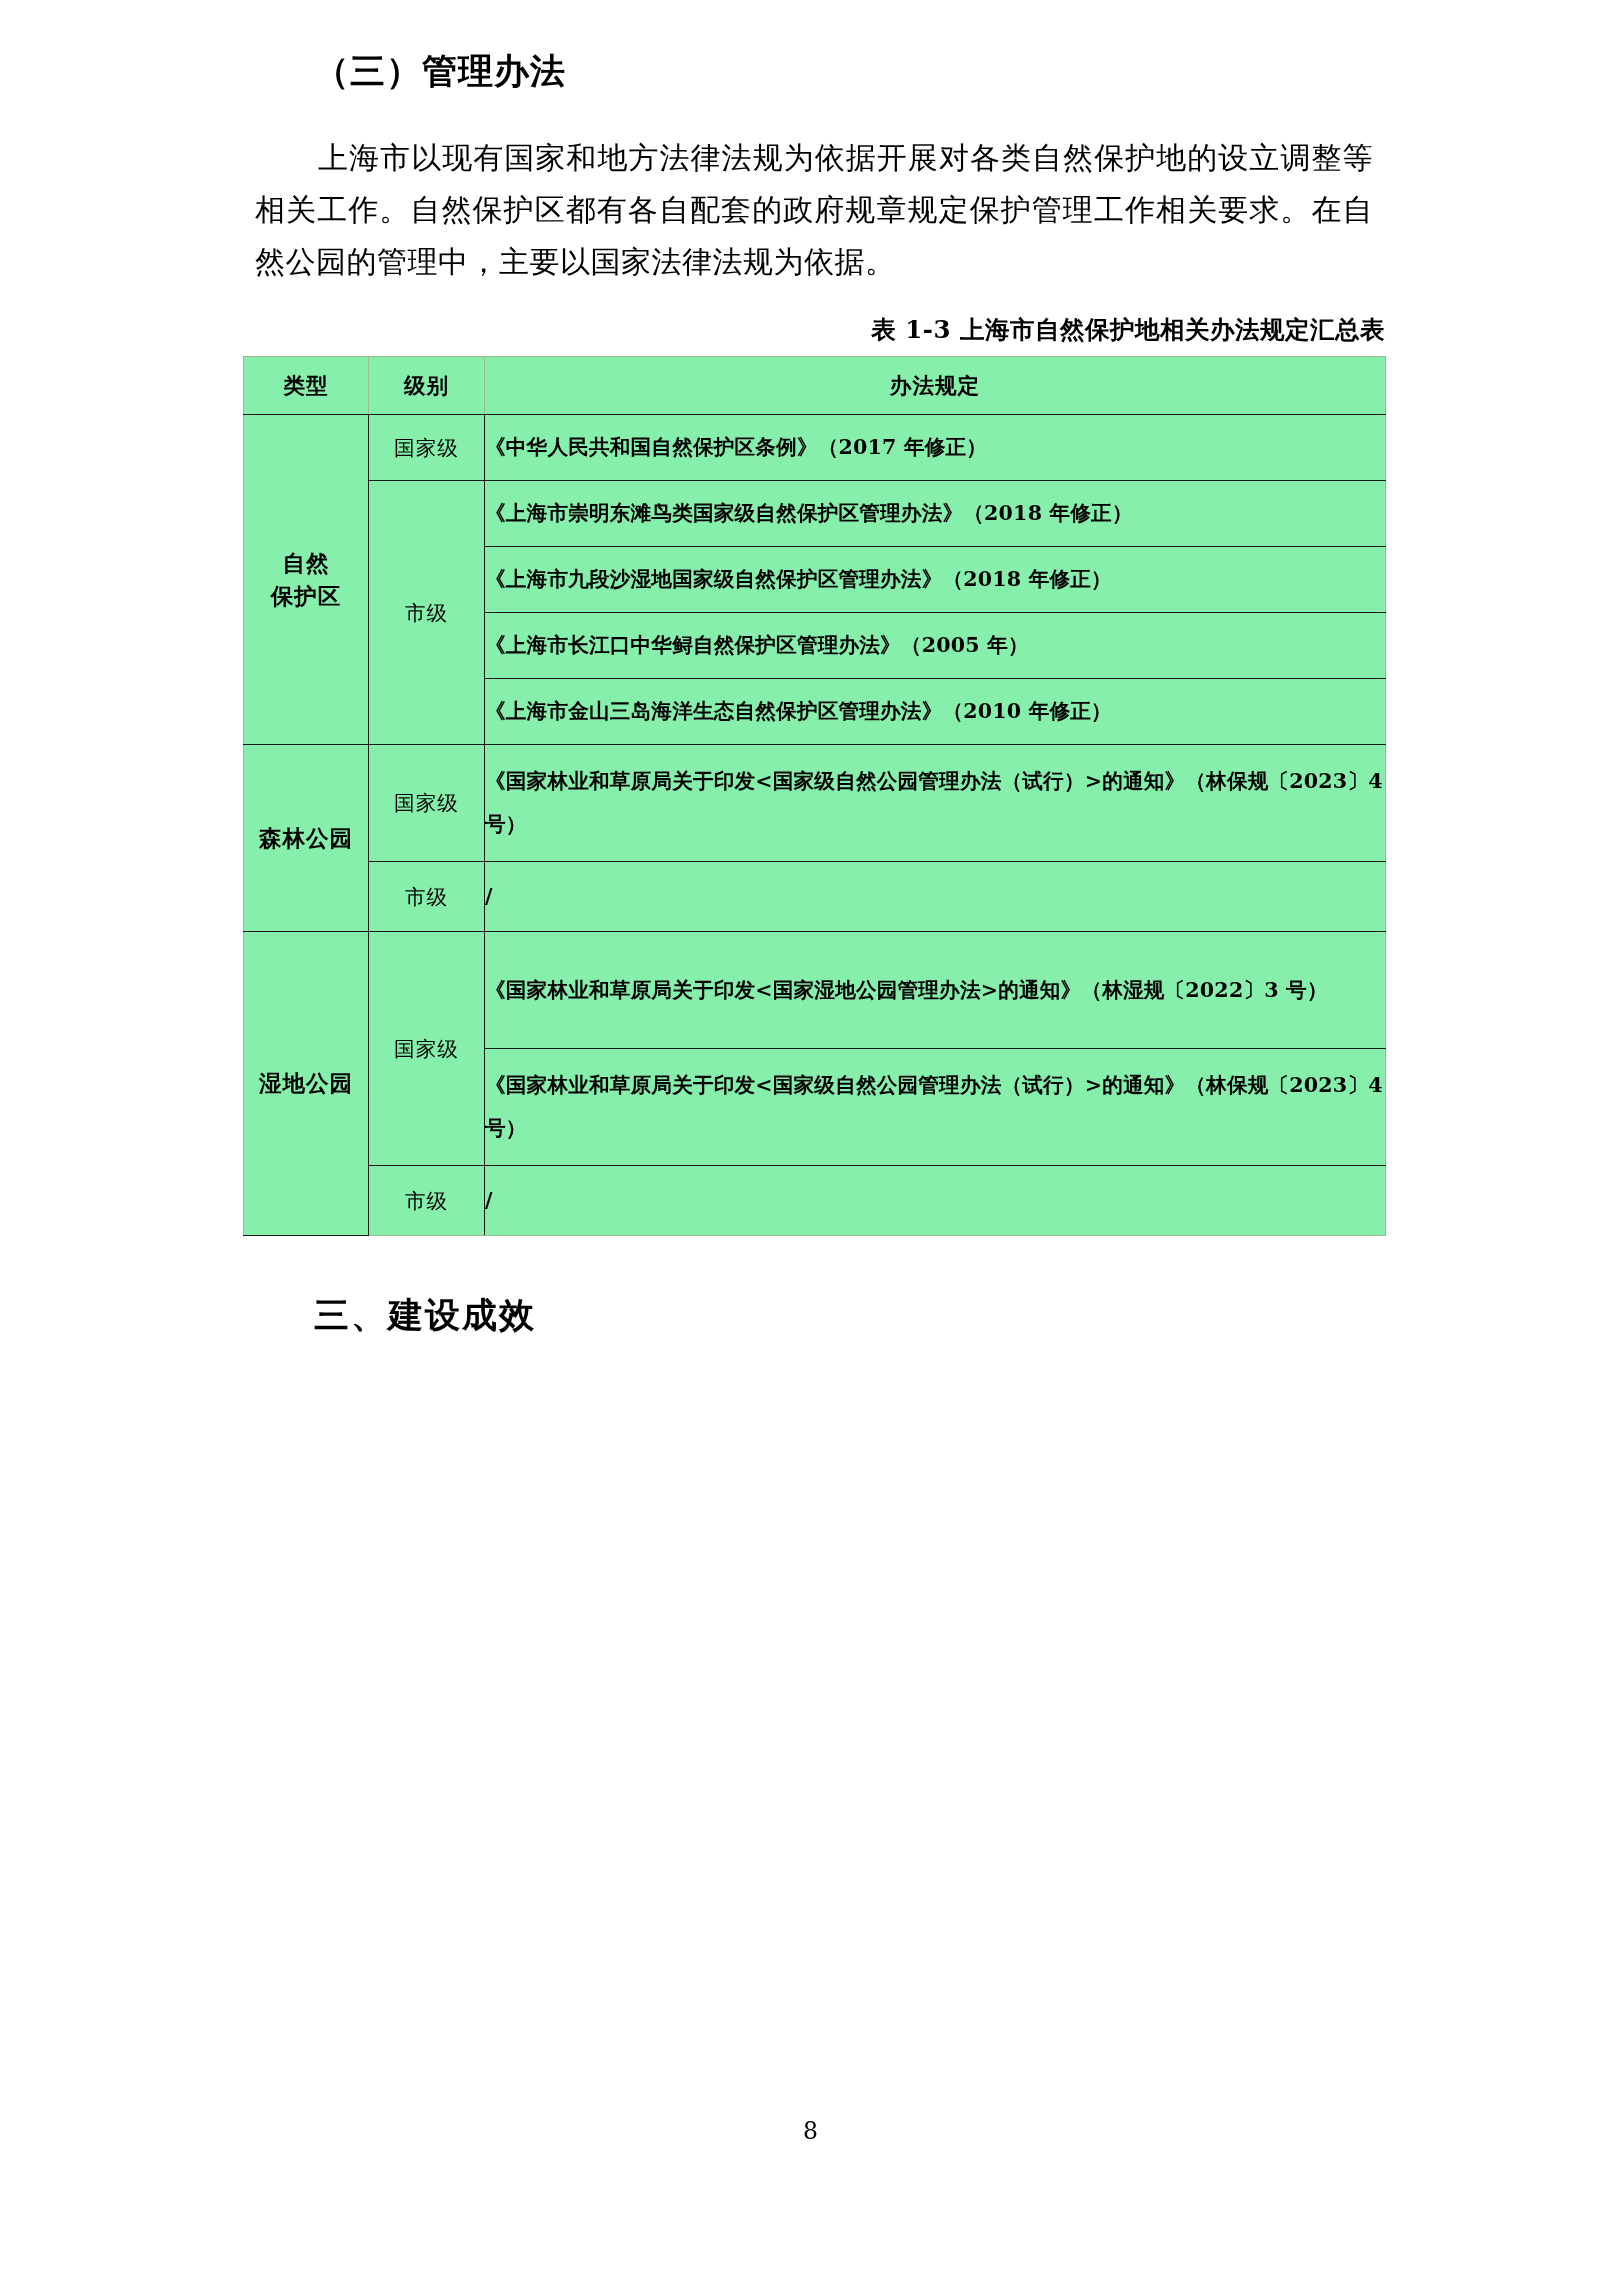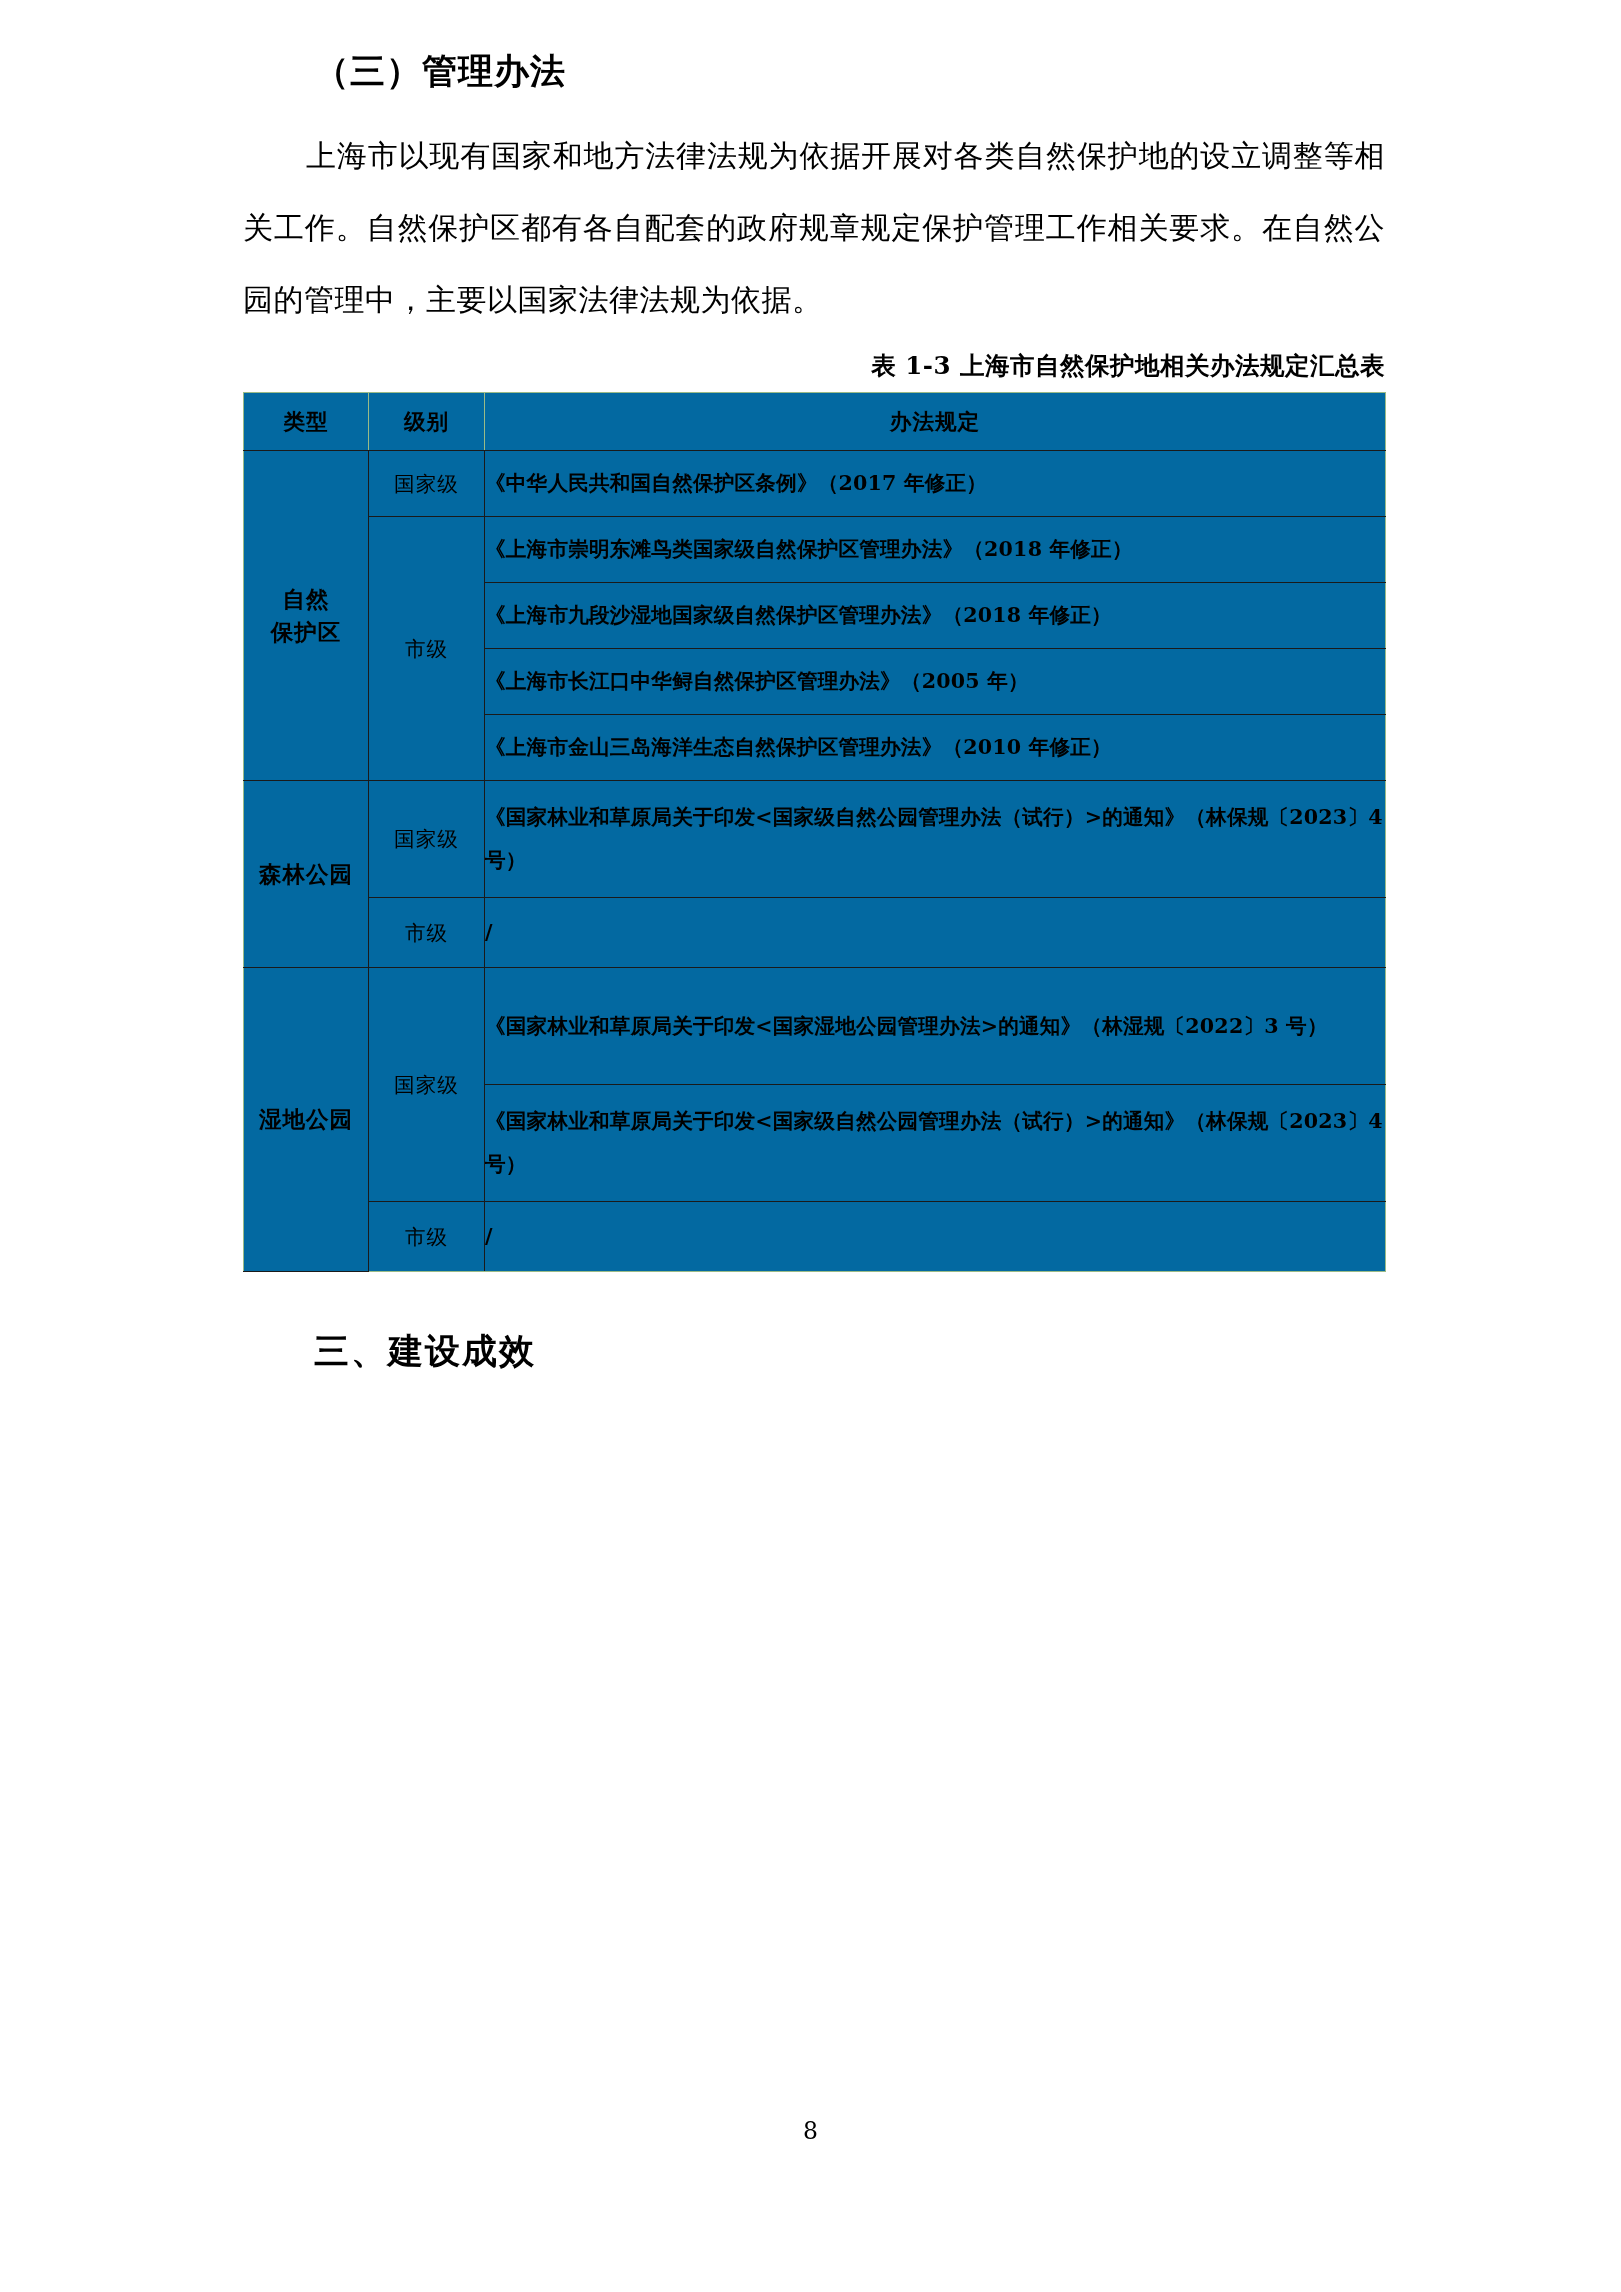--- a/index.html
+++ b/index.html
@@ -48,23 +48,23 @@
     margin: 0;
     padding: 0;
     text-indent: 71px;
     line-height: 1.35;
   }
 
   
   .para {
     font-family: "DejaVu Serif", serif;
     font-size: 30px;
-    line-height: 72px;
+    line-height: 52px;
     text-indent: 63px;
-    margin: 0;
+    margin: 12px;
     text-align: justify;
     text-justify: inter-ideograph;
     letter-spacing: 0.5px;
   }
   .spacer-30 { height: 29px; }
   .spacer-26 { height: 25.5px; }
   .spacer-14 { height: 13.7px; }
   .spacer-48 { height: 47px; }
   .spacer-56 { height: 55px; }
 
@@ -79,21 +79,21 @@
     padding-left: 25.5px;
   }
 
   
   table.reg {
     border-collapse: collapse;
     width: 1142px;
     table-layout: fixed;
     font-family: "DejaVu Serif", serif;
     font-size: 20.6px;
-    background: #0369a1;
+    background: #86efac;
   }
   table.reg col.c-type  { width: 125px; }
   table.reg col.c-level { width: 116px; }
   table.reg col.c-rule  { width: 901px; }
 
   table.reg th, table.reg td {
     border: 1px solid #9bbb87;
     padding: 0;
     vertical-align: middle;
   }

